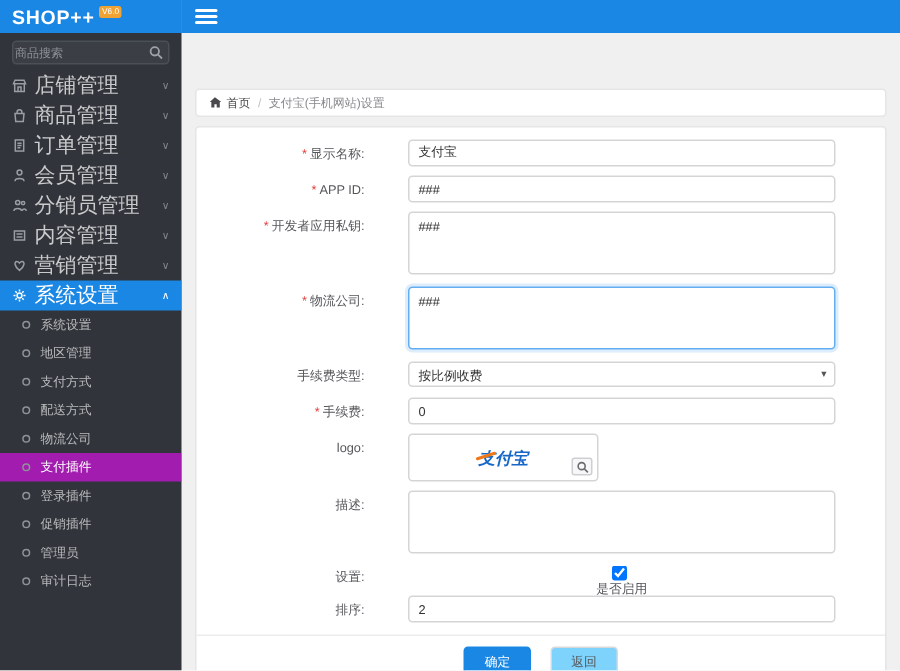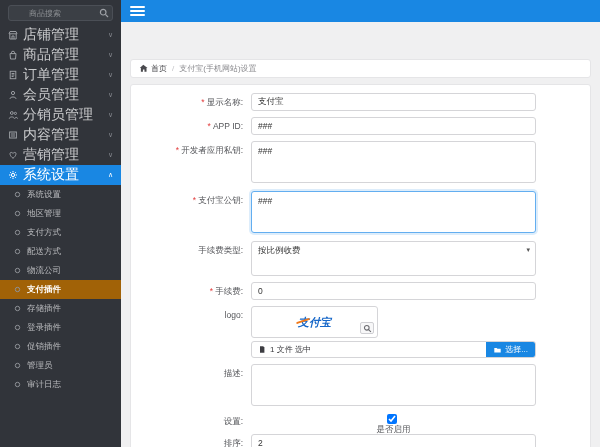--- a/index.html
+++ b/index.html
@@ -7,57 +7,57 @@
   body { font-family:"Liberation Sans","DejaVu Sans",sans-serif; font-size:9px; background:#f0f0f1; color:#333; }
   .app { display:flex; width:600px; height:447px; }
 
   
   .sidebar { width:121px; background:#31343a; flex-shrink:0; display:flex; flex-direction:column; }
   .logo-bar { height:22px; background:#1987e3; display:flex; align-items:center; padding:0 8px; }
   .logo-text { color:#fff; font-weight:bold; font-size:13px; letter-spacing:.5px; }
   .ver-badge { background:#f0a233; color:#fff; font-size:5.5px; border-radius:2px; padding:1px 2px; margin-left:3px; margin-top:-6px; }
   .search-wrap { padding:5px 8px 4px; }
   .search-box { position:relative; }
-  .search-input { width:100%; height:16px; background:#3b3f45; border:1px solid #4b4f56; border-radius:3px; color:#c3c5c8; font-size:8px; padding:0 16px 0 20px; outline:none; }
+  .search-input { width:100%; height:16px; background:#3b3f45; border:1px solid #4b4f56; border-radius:3px; color:#c3c5c8; font-size:8px; padding:0 16px 0 1px; outline:none; }
   .search-input::placeholder { color:#8d9094; }
   .search-ic { position:absolute; right:4px; top:3px; width:10px; height:10px; }
   .menu { flex:1; overflow:hidden; }
   .m-item { height:20px; display:flex; align-items:center; padding:0 8px; color:#c9cacc; cursor:pointer; }
   .m-item .mi { width:10px; height:10px; margin-right:5px; display:inline-flex; color:#9a9da2; }
   .m-item .ml { flex:1; font-size:14px; }
   .chev { color:#83868c; font-size:7px; }
   .m-item.active { background:#1987e3; color:#fff; }
   .m-item.active .mi, .m-item.active .chev { color:#fff; }
   .s-item { height:19px; display:flex; align-items:center; padding:0 8px 0 13px; color:#b9babd; cursor:pointer; }
   .s-item .mi { width:9px; height:9px; margin-right:5px; display:inline-flex; color:#8f9297; }
   .s-item .ml { font-size:8.5px; }
-  .s-item.active { background:#a16207; color:#fff;font-weight:bold; }
+  .s-item.active { background:#a21caf; color:#fff; }
 
   
   .main { flex:1; display:flex; flex-direction:column; }
   .topbar { height:22px; background:#1987e3; display:flex; align-items:center; padding:0 9px; }
   .burger { width:15px; cursor:pointer; }
   .burger div { height:2px; background:#fff; margin:2px 0; border-radius:1px; }
   .content { flex:1; padding:6px 9px; overflow:hidden; }
 
   .card { background:#fff; border:1px solid #e5e5e7; border-radius:3px; }
   .breadcrumb { height:19px; display:flex; align-items:center; padding:0 8px; font-size:8px; color:#8a8a8e;margin-top:31px; }
   .bc-home { display:flex; align-items:center; color:#4a4a4e; cursor:pointer; }
   .bc-home svg { margin-right:3px; }
   .bc-sep { margin:0 5px; color:#c0c0c4; }
 
   .form-card { margin-top:6px; padding:8px 0 0; }
-  .frow { display:flex; margin-bottom:6px; }
+  .frow { display:flex; margin-bottom:6px;gap:21px; }
   .flabel { width:120px; text-align:right; padding-right:8px; color:#55565a; font-size:8.5px; line-height:18px; flex-shrink:0; }
   .flabel.req::before { content:"*"; color:#e23c3c; margin-right:2px; }
   .fctl { width:285px; }
   .tin { width:100%; height:18px; border:1px solid #d5d5d8; border-radius:3px; padding:0 6px; font-size:8.5px; color:#333; font-family:inherit; outline:none; background:#fff; }
   textarea.tin { height:42px; padding-top:3px; resize:none; line-height:1.5; }
   textarea.focused { border-color:#63aef0; box-shadow:0 0 0 2px rgba(25,135,227,.15); }
-  .sel { position:relative; height:35px; border:1px solid #d5d5d8; border-radius:3px; padding:0 6px; line-height:16px; font-size:8.5px; color:#333; cursor:pointer; background:#fff; }
+  .sel { position:relative; height:17px; border:1px solid #d5d5d8; border-radius:3px; padding:0 6px; line-height:16px; font-size:8.5px; color:#333; cursor:pointer; background:#fff; }
   .sel .arrow { position:absolute; right:5px; top:0; line-height:16px; font-size:7px; color:#555; }
 
   .logo-box { position:relative; width:127px; height:32px; border:1px solid #d5d5d8; border-radius:3px; display:flex; align-items:center; justify-content:center; background:#fff; }
   .alipay-logo { font-size:11px; font-weight:bold; font-style:italic; color:#1767c8; position:relative; }
   .alipay-logo::after { content:""; position:absolute; left:-2px; top:5px; width:14px; height:2px; background:#f07818; transform:rotate(-18deg); border-radius:2px; }
   .zoom-btn { position:absolute; right:3px; bottom:3px; width:14px; height:12px; border:1px solid #cfcfd3; border-radius:2px; background:#f7f7f8; display:flex; align-items:center; justify-content:center; cursor:pointer; }
 
   .file-bar { margin-top:3px; width:285px; height:17px; border:1px solid #d5d5d8; border-radius:3px; display:flex; align-items:center; background:#fff; overflow:hidden; }
   .file-info { flex:1; display:flex; align-items:center; padding:0 6px; font-size:8px; color:#3a3a3e; }
   .file-info svg { margin-right:4px; }
@@ -72,20 +72,24 @@
   .btn { font-family:inherit; font-size:8.5px; border-radius:3px; padding:4px 13px; cursor:pointer; }
   .btn-primary { background:#1987e3; color:#fff; border:1px solid #1987e3; }
   .btn-default { background:#7dd3fc; color:#55565a; border:1px solid #d9d9dc; margin-left:10px; }
 </style>
 </head>
 <body>
 
 <div class="app">
 
   <div class="sidebar">
+    <div class="logo-bar">
+      <span class="logo-text">SHOP++</span>
+      <span class="ver-badge">V6.0</span>
+    </div>
 
     <div class="search-wrap">
       <div class="search-box">
         <input class="search-input" placeholder="商品搜索" style="">
         <span class="search-ic">
           <svg viewBox="0 0 10 10" width="10" height="10">
               <circle cx="4.2" cy="4.2" r="2.8" fill="none" stroke="#9ea1a6" stroke-width="1.2"></circle>
               <line x1="6.4" y1="6.4" x2="9" y2="9" stroke="#9ea1a6" stroke-width="1.2"></line>
             </svg>
         </span>
@@ -223,28 +227,20 @@
             </svg>
           </span>
         <span class="ml">支付插件</span>
       </div>
       <div class="s-item">
         <span class="mi">
             <svg viewBox="0 0 9 9" width="9" height="9" fill="none" stroke="currentColor">
               <circle cx="4.5" cy="4.5" r="2.2"></circle>
             </svg>
           </span>
-        <span class="ml">存储插件</span>
-      </div>
-      <div class="s-item">
-        <span class="mi">
-            <svg viewBox="0 0 9 9" width="9" height="9" fill="none" stroke="currentColor">
-              <circle cx="4.5" cy="4.5" r="2.2"></circle>
-            </svg>
-          </span>
         <span class="ml">登录插件</span>
       </div>
       <div class="s-item">
         <span class="mi">
             <svg viewBox="0 0 9 9" width="9" height="9" fill="none" stroke="currentColor">
               <circle cx="4.5" cy="4.5" r="2.2"></circle>
             </svg>
           </span>
         <span class="ml">促销插件</span>
       </div>
@@ -300,21 +296,21 @@
           <label class="flabel req">APP ID:</label>
           <div class="fctl"><input class="tin" value="###" style=""></div>
         </div>
 
         <div class="frow">
           <label class="flabel req">开发者应用私钥:</label>
           <div class="fctl"><textarea class="tin" style="">###</textarea></div>
         </div>
 
         <div class="frow">
-          <label class="flabel req">支付宝公钥:</label>
+          <label class="flabel req">物流公司:</label>
           <div class="fctl"><textarea class="tin focused" style="">###</textarea></div>
         </div>
 
         <div class="frow">
           <label class="flabel">手续费类型:</label>
           <div class="fctl">
             <div class="sel">
               <span>按比例收费</span>
               <span class="arrow">▾</span>
             </div>
@@ -331,34 +327,20 @@
           <div class="fctl">
             <div class="logo-box">
               <span class="alipay-logo">支付宝</span>
               <span class="zoom-btn">
                 <svg viewBox="0 0 10 10" width="9" height="9">
                     <circle cx="4.2" cy="4.2" r="2.6" fill="none" stroke="#6b6b70" stroke-width="1.2"></circle>
                     <line x1="6.2" y1="6.2" x2="8.8" y2="8.8" stroke="#6b6b70" stroke-width="1.2"></line>
                   </svg>
               </span>
             </div>
-            <div class="file-bar">
-              <span class="file-info">
-                <svg viewBox="0 0 10 10" width="8" height="9">
-                    <path d="M2.5 0.8h4L8 2.6v6.6H2.5z" fill="#3d3d42"></path>
-                  </svg>
-                <span>1 文件 选中</span>
-              </span>
-              <button class="choose-btn">
-                <svg viewBox="0 0 10 10" width="9" height="8">
-                    <path d="M1 2.4h3l.9 1H9v4.8H1z" fill="#fff"></path>
-                  </svg>
-                <span>选择...</span>
-              </button>
-            </div>
           </div>
         </div>
 
         <div class="frow">
           <label class="flabel">描述:</label>
           <div class="fctl"><textarea class="tin" style=""></textarea></div>
         </div>
 
         <div class="frow">
           <label class="flabel" style="line-height:14px;">设置:</label>

